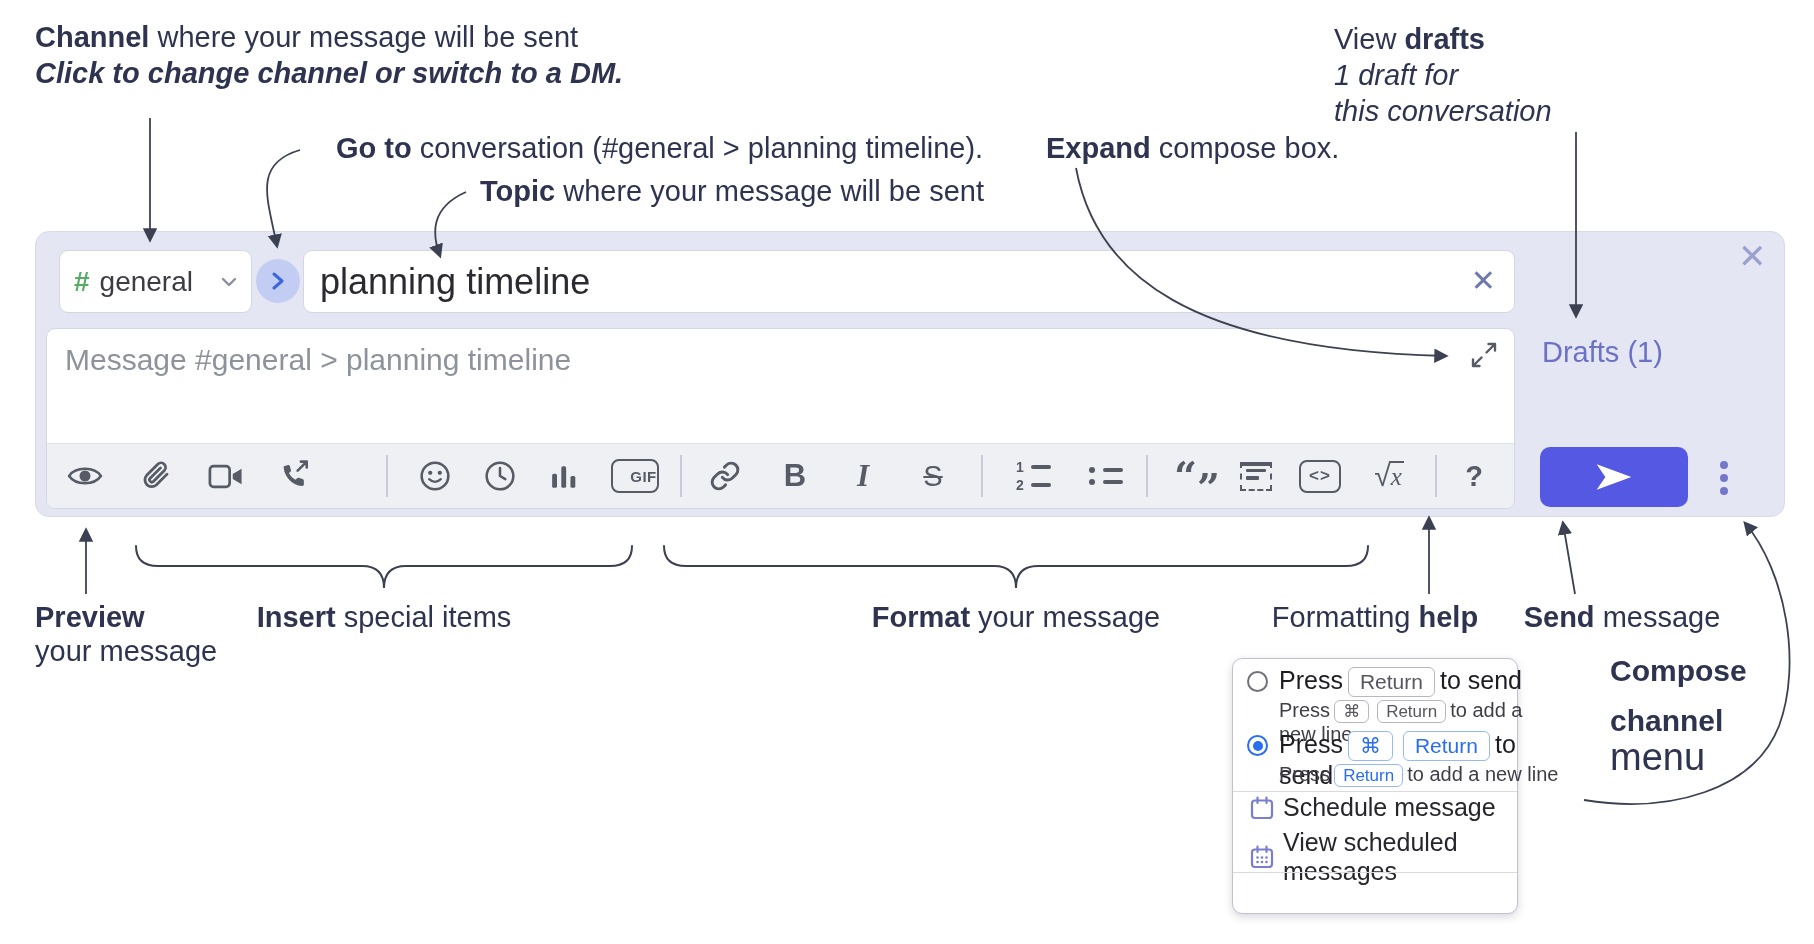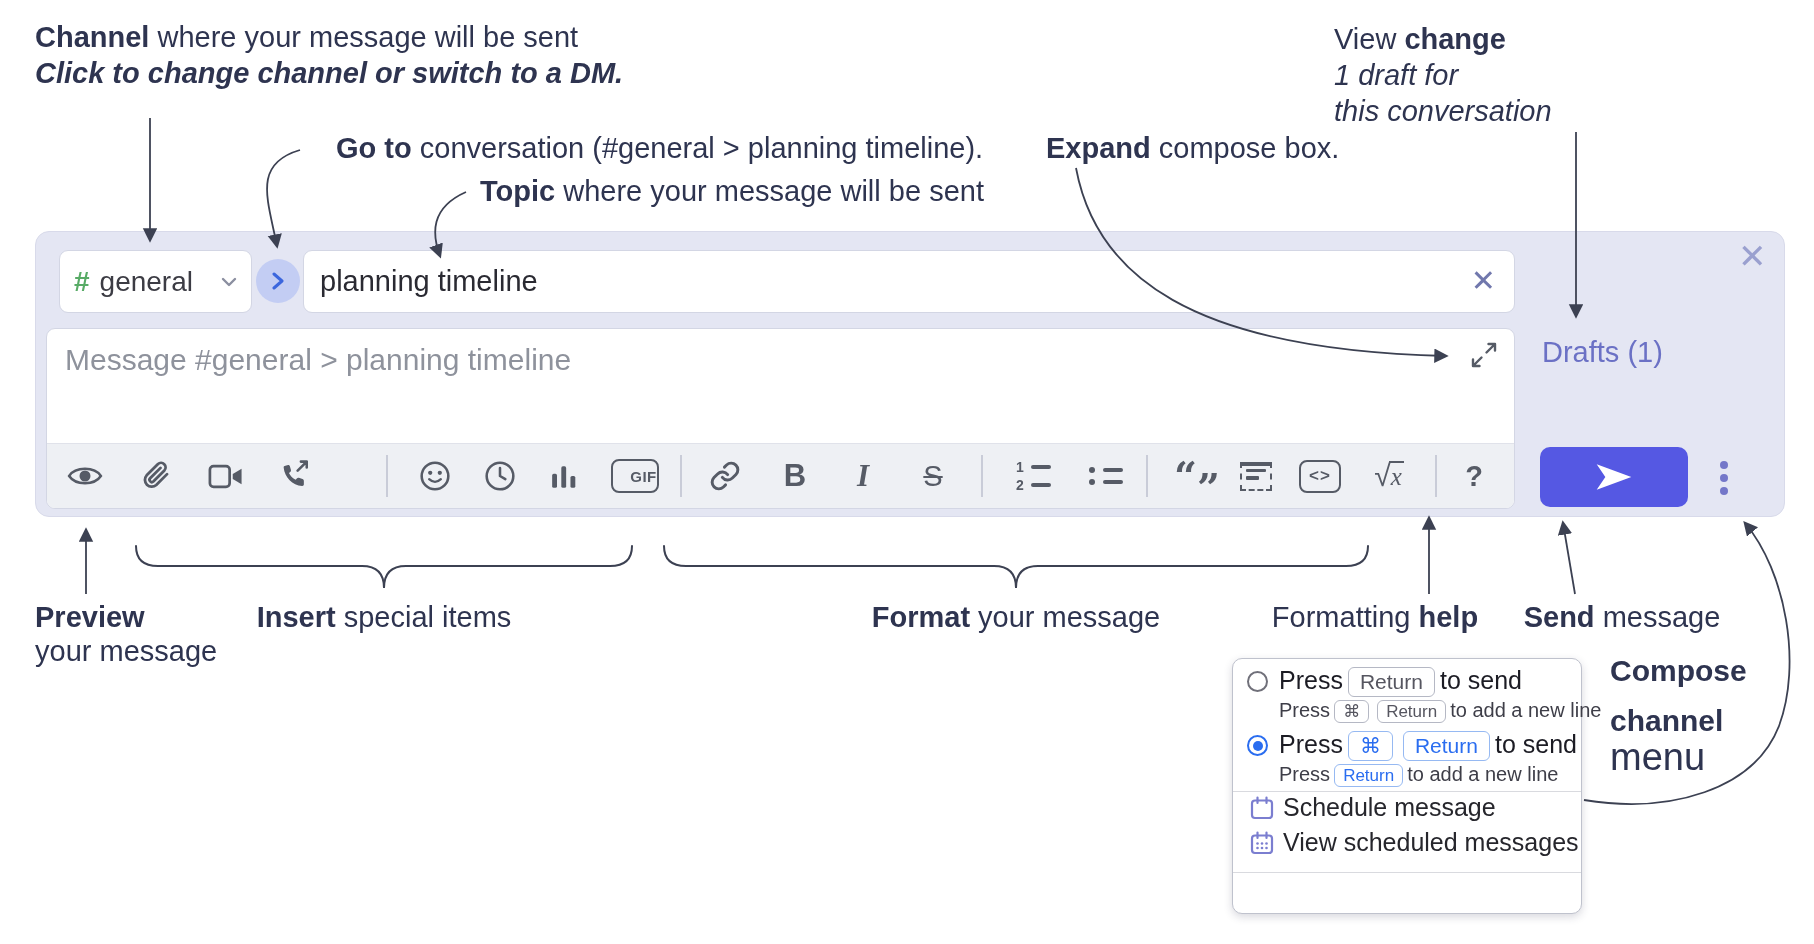--- a/index.html
+++ b/index.html
@@ -15,21 +15,21 @@
            background:#e4e6f3;border:1px solid #d8daea;border-radius:14px;box-sizing:border-box;}
   .wbox{position:absolute;background:#fff;border:1px solid #d3d6e4;border-radius:9px;box-sizing:border-box;}
   .channel-box{left:59px;top:250px;width:193px;height:63px;display:flex;align-items:center;padding:0 14px;gap:10px;cursor:pointer;}
   .hash{color:#58ab66;font-weight:700;font-size:28px;}
   .chan-name{font-size:28px;color:#3c3c44;}
   .chan-chev{margin-left:auto;display:flex;}
   .conv-btn{position:absolute;left:256px;top:259px;width:44px;height:44px;border-radius:50%;
             background:#c3cdf3;display:flex;align-items:center;justify-content:center;cursor:pointer;}
   .topic-box{left:303px;top:250px;width:1212px;height:63px;}
   .topic-input{position:absolute;left:0;top:0;width:100%;height:100%;border:none;outline:none;
-               background:transparent;font-family:"Liberation Sans",sans-serif;font-size:29px;color:#2a2a32;
+               background:transparent;font-family:"Liberation Sans",sans-serif;font-size:36px;color:#2a2a32;
                padding:0 60px 0 16px;box-sizing:border-box;}
   .topic-clear{position:absolute;right:18px;top:12px;font-size:30px;color:#7178ad;cursor:pointer;line-height:36px;}
   .close-x{position:absolute;left:1738px;top:238px;font-size:34px;color:#9aa0cf;cursor:pointer;line-height:36px;}
   .msg-box{left:46px;top:328px;width:1469px;height:181px;display:flex;flex-direction:column;overflow:hidden;}
   .msg-area{flex:1;position:relative;padding-left:16px;}
   .msg-placeholder{position:absolute;left:18px;top:14px;font-size:30px;color:#8e929c;}
   .expand-ic{position:absolute;right:14px;top:12px;width:30px;height:30px;color:#565b66;cursor:pointer;}
   .toolbar{height:64px;background:#eef0f4;border-top:1px solid #e0e2ea;position:relative;}
   .ti{position:absolute;top:0;height:64px;width:56px;display:flex;align-items:center;justify-content:center;
       color:#565b66;cursor:pointer;}
@@ -58,21 +58,21 @@
   .mathic .mx{font-family:"Liberation Serif",serif;font-style:italic;font-size:25px;line-height:27px;
               border-top:2.5px solid currentColor;margin-left:-2px;padding:0 2px;}
   .drafts-link{position:absolute;left:1542px;top:336px;font-size:29px;color:#6b71c5;cursor:pointer;}
   .send-btn{position:absolute;left:1540px;top:447px;width:148px;height:60px;background:#5558e3;border:none;
             border-radius:10px;display:flex;align-items:center;justify-content:center;cursor:pointer;}
   .kebab{position:absolute;left:1708px;top:452px;width:32px;height:52px;display:flex;flex-direction:column;
          align-items:center;justify-content:center;gap:5px;cursor:pointer;}
   .kdot{width:8px;height:8px;border-radius:50%;background:#7477c9;}
 
   
-  .menu{position:absolute;left:1232px;top:658px;width:350px;height:256px;background:#fff;
+  .menu{position:absolute;left:1232px;top:658px;width:286px;height:256px;background:#fff;
         border:1.5px solid #bfc2cd;border-radius:10px;box-shadow:0 3px 8px rgba(40,40,70,.18);box-sizing:border-box;}
   .menu .row{position:absolute;left:0;width:100%;}
   .mtxt{font-size:25px;color:#1c1c24;}
   .stxt{font-size:20px;color:#3e3e48;}
   .key{display:inline-block;border:1.5px solid #b5b8c4;border-radius:6px;padding:1px 11px;font-size:21px;
        color:#565660;background:#fff;margin:0 5px;line-height:26px;}
   .key.sm{padding:0 8px;font-size:17px;line-height:21px;margin:0 4px;}
   .key.blue{border-color:#96b9f2;color:#2a6df0;}
   .radio{position:absolute;width:21px;height:21px;border:2px solid #70707a;border-radius:50%;box-sizing:border-box;}
   .radio.on{border-color:#2a6df0;}
@@ -86,21 +86,21 @@
 </head>
 <body>
 
 <div class="canvas">
 
   <div class="ann" style="left:35px;top:20px;"><b>Channel</b><span> where your message will be sent</span></div>
   <div class="ann it" style="left:35px;top:56px;font-weight:bold;">Click to change channel or switch to a DM.</div>
   <div class="ann" style="left:336px;top:131px;"><b>Go to</b><span> conversation (#general &gt; planning timeline).</span></div>
   <div class="ann" style="left:480px;top:174px;"><b>Topic</b><span> where your message will be sent</span></div>
   <div class="ann" style="left:1046px;top:131px;"><b>Expand</b><span> compose box.</span></div>
-  <div class="ann" style="left:1334px;top:22px;"><span>View </span><b>change</b></div>
+  <div class="ann" style="left:1334px;top:22px;"><span>View </span><b>drafts</b></div>
   <div class="ann it" style="left:1334px;top:58px;">1 draft for</div>
   <div class="ann it" style="left:1334px;top:94px;">this conversation</div>
 
   <div class="compose"></div>
 
   <div class="wbox channel-box">
     <span class="hash">#</span>
     <span class="chan-name">general</span>
     <span class="chan-chev">
       <svg width="16" height="10" viewBox="0 0 16 10">

